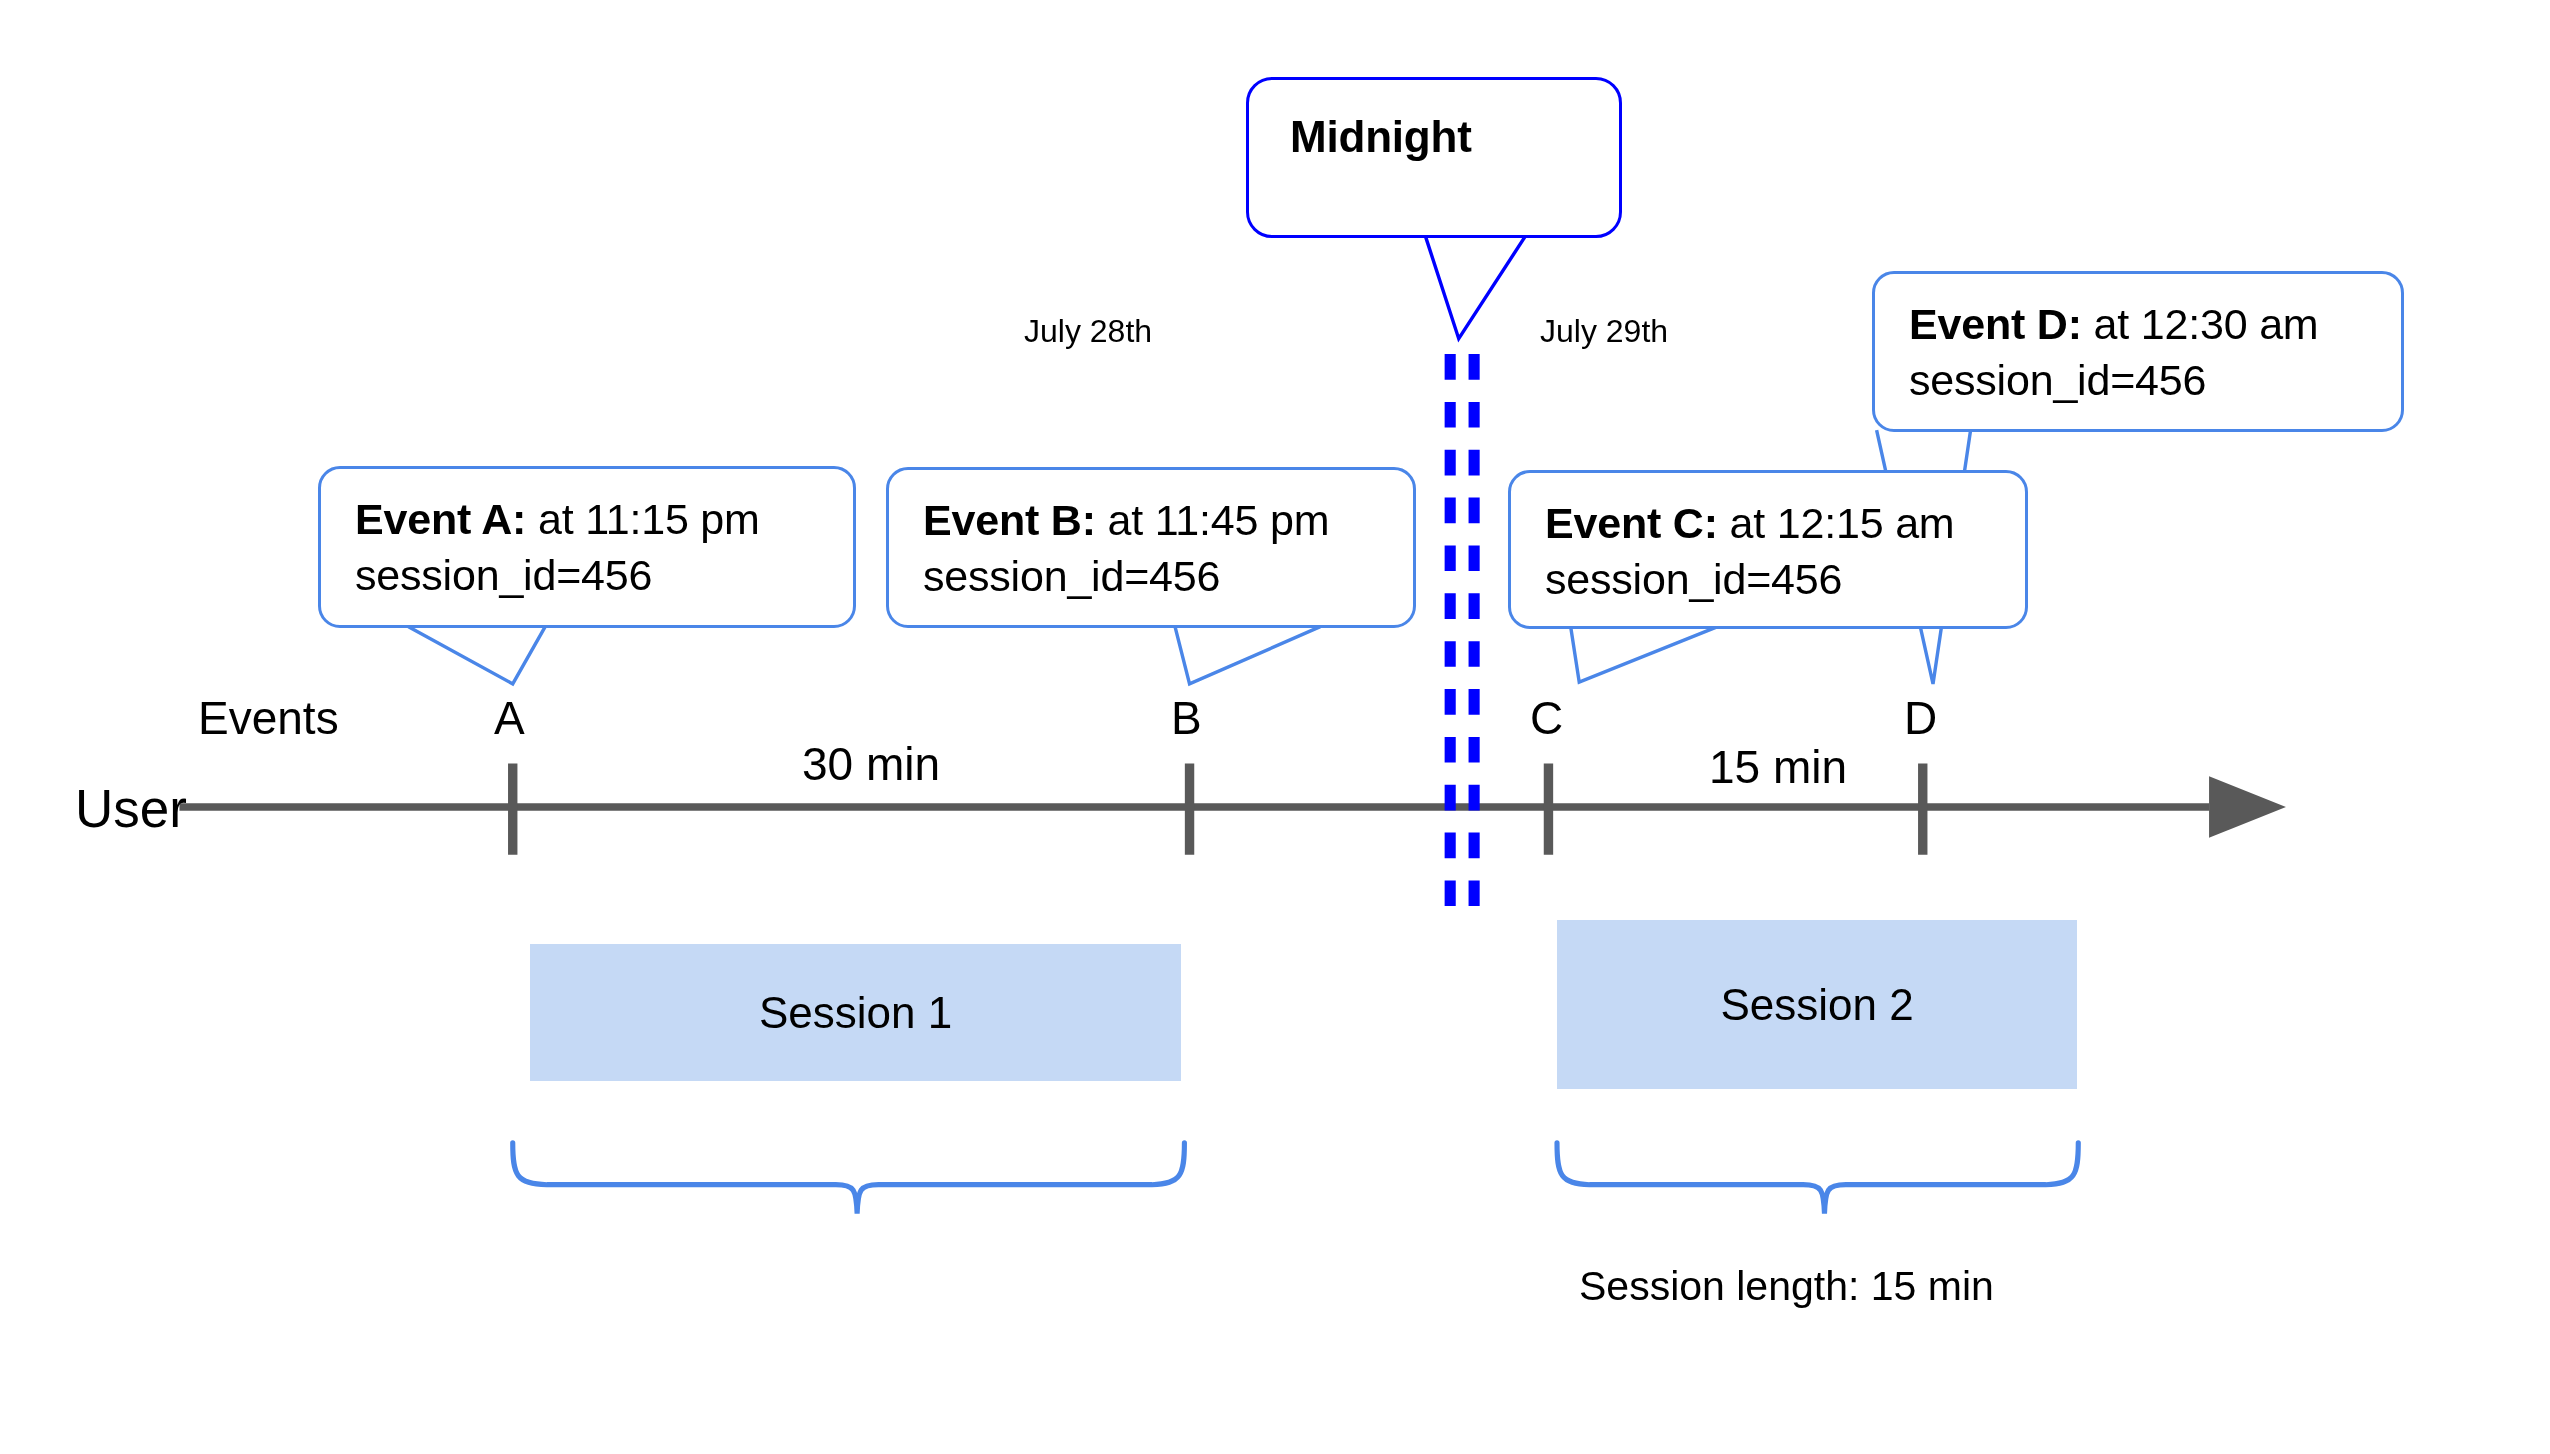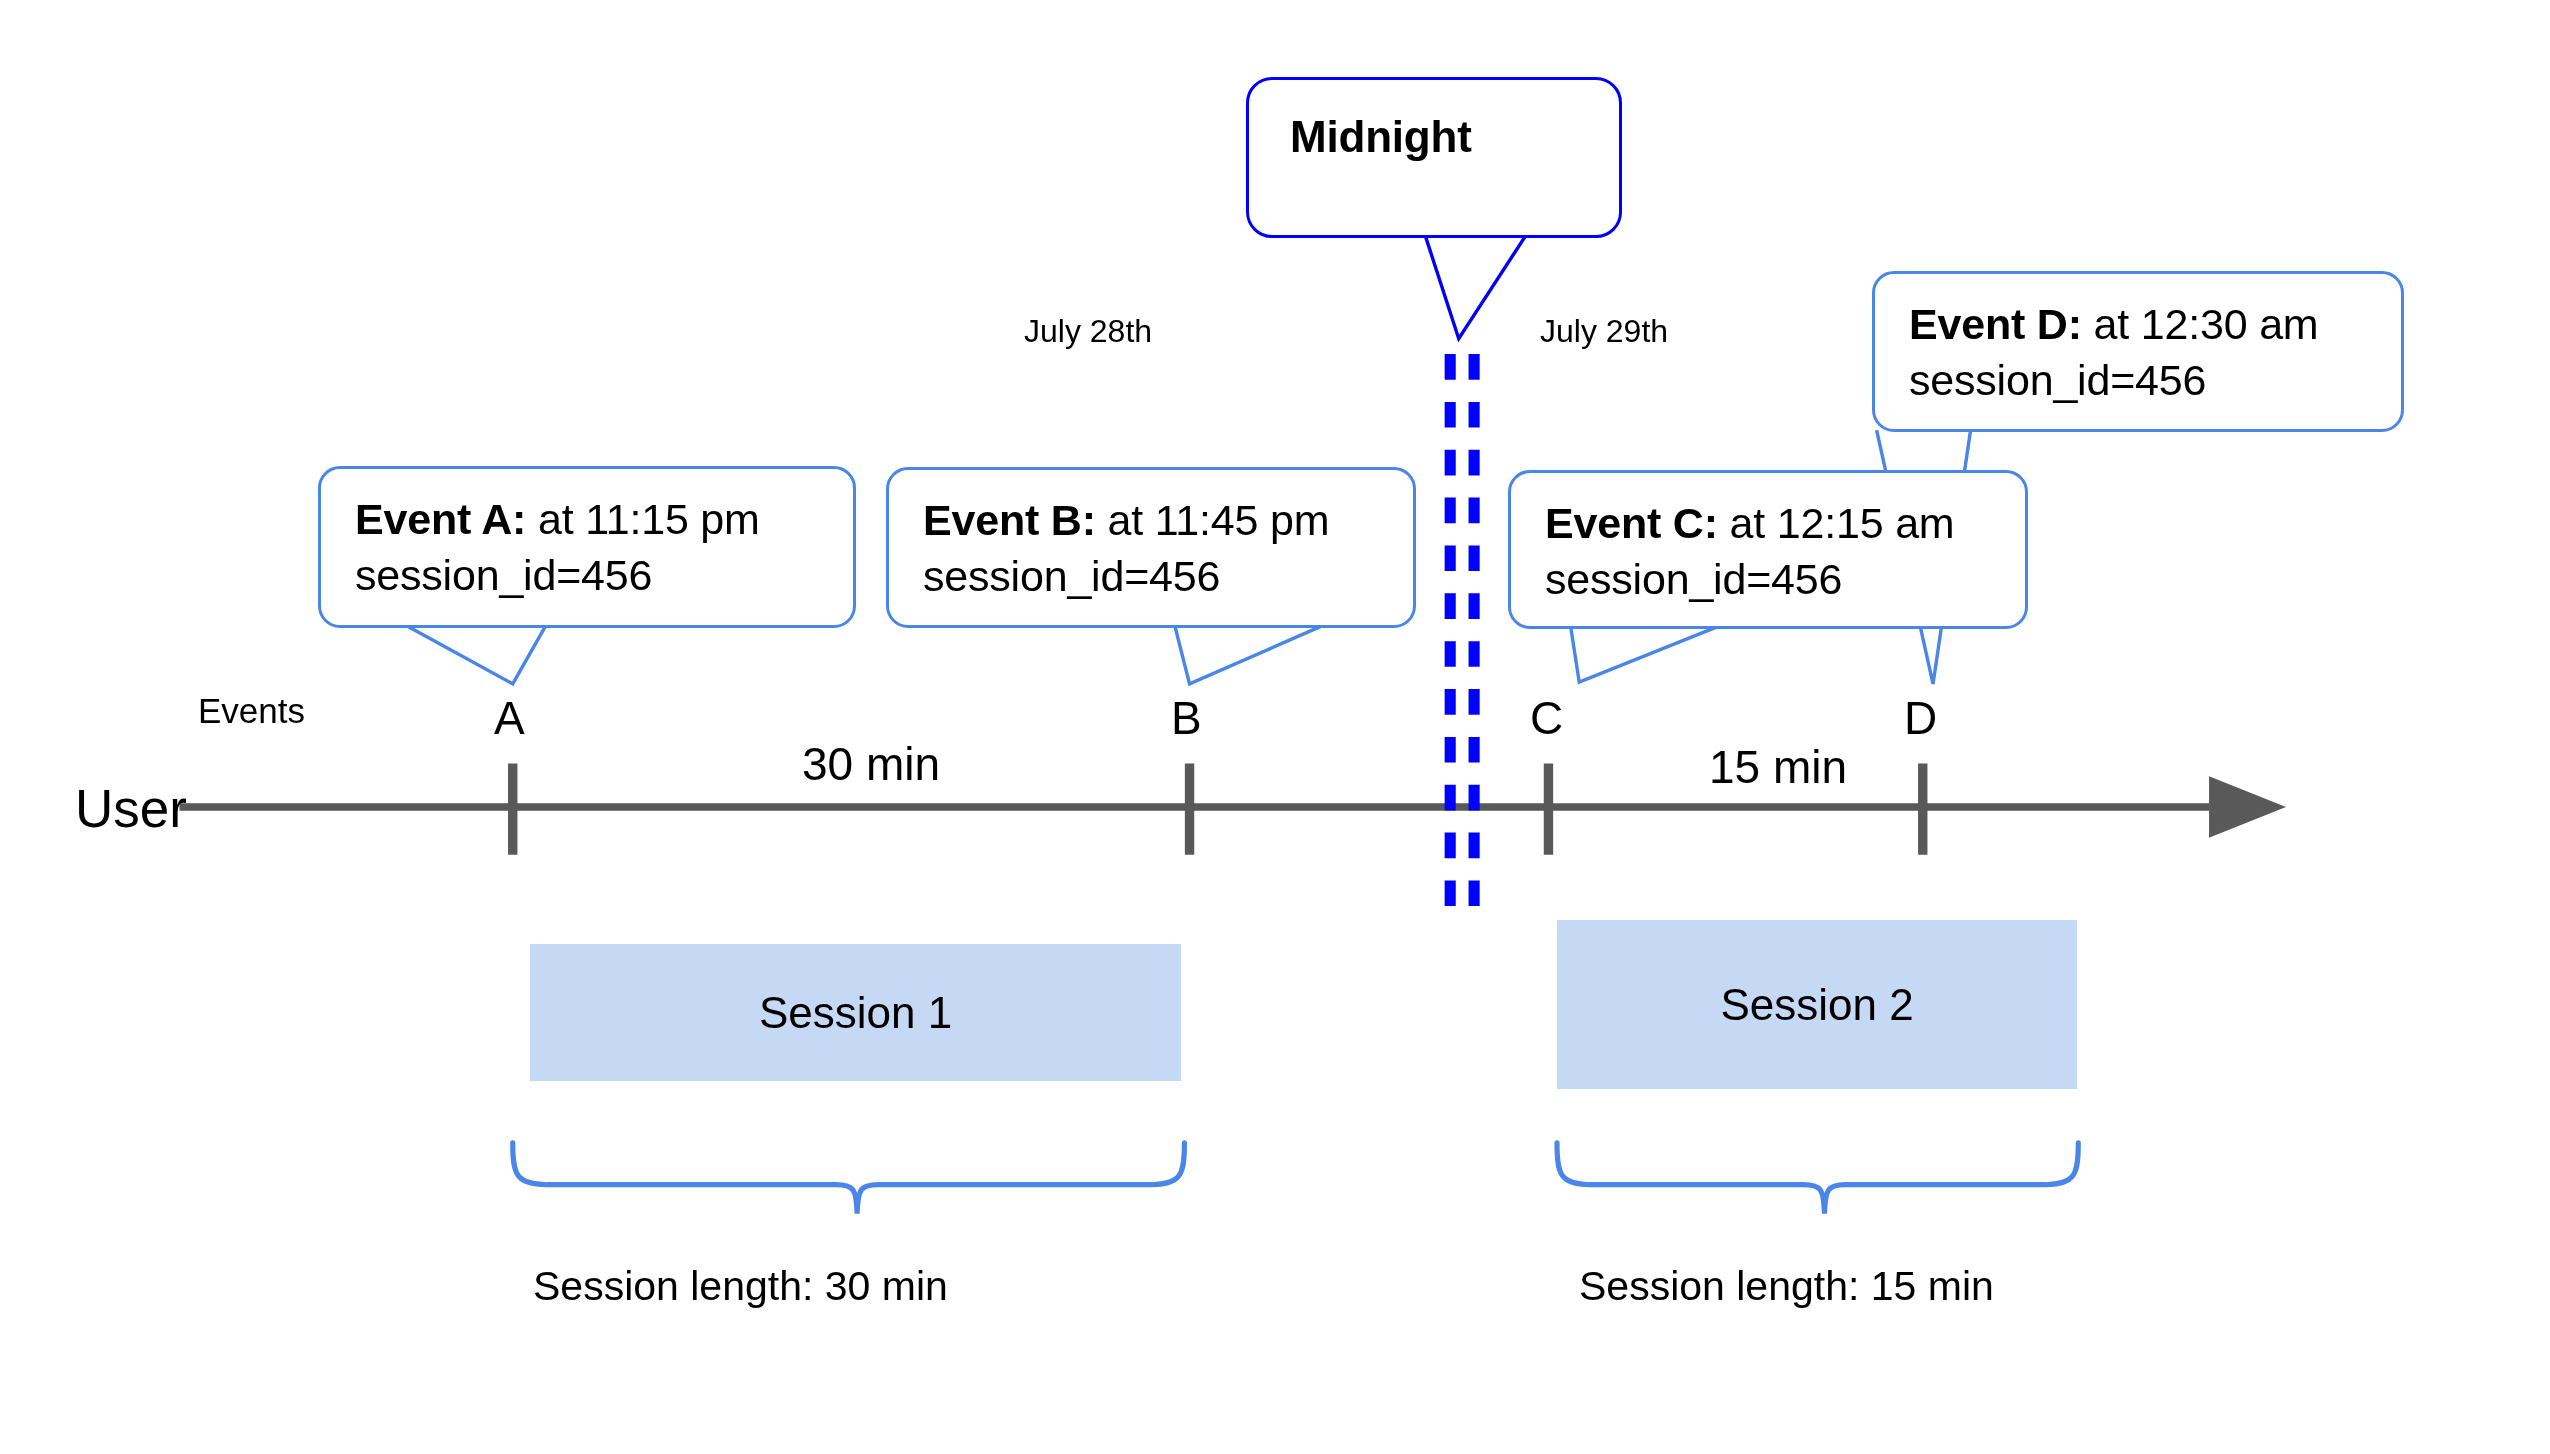--- a/index.html
+++ b/index.html
@@ -10,21 +10,21 @@
 
   .callout{position:absolute;box-sizing:border-box;background:#ffffff;
            border:3.4px solid #4a86e8;border-radius:22px;}
   .callout.midnight{border:3.4px solid #0000ff;border-radius:26px;}
   .callout .ctext{position:absolute;left:34px;top:22px;right:17px;
                   font-size:43px;line-height:56px;letter-spacing:-0.2px;}
   .callout.midnight .ctext{left:41px;top:29px;font-size:44px;font-weight:bold;}
   .lead{font-weight:bold;}
 
   .date-label{position:absolute;font-size:32px;white-space:nowrap;}
-  .axis-label{position:absolute;font-size:35px;white-space:nowrap;}
+  .axis-label{position:absolute;font-size:46px;white-space:nowrap;}
   .big-label{position:absolute;font-size:53px;white-space:nowrap;}
   .evt-letter{position:absolute;font-size:46px;white-space:nowrap;}
   .dur-label{position:absolute;font-size:46px;white-space:nowrap;}
 
   .session-box{position:absolute;background:#c5d9f5;display:flex;
                align-items:center;justify-content:center;
                font-size:44px;color:#000;}
   .len-label{position:absolute;font-size:41px;white-space:nowrap;}
 </style>
 </head>
@@ -119,17 +119,16 @@
   <div class="evt-letter" style="left:1171px;top:691px;">B</div>
   <div class="evt-letter" style="left:1530px;top:691px;">C</div>
   <div class="evt-letter" style="left:1904px;top:691px;">D</div>
 
   <div class="dur-label" style="left:802px;top:737px;">30 min</div>
   <div class="dur-label" style="left:1709px;top:740px;">15 min</div>
 
   <div class="session-box" style="left:530px;top:944px;width:651px;height:137px;">Session 1</div>
   <div class="session-box" style="left:1557px;top:920px;width:520px;height:169px;">Session 2</div>
 
-  <div class="len-label" style="left:533px;top:1263px;">Session length: 30 min</div>
   <div class="len-label" style="left:1579px;top:1263px;">Session length: 15 min</div>
 
 </div>
 
 
 </body></html>

